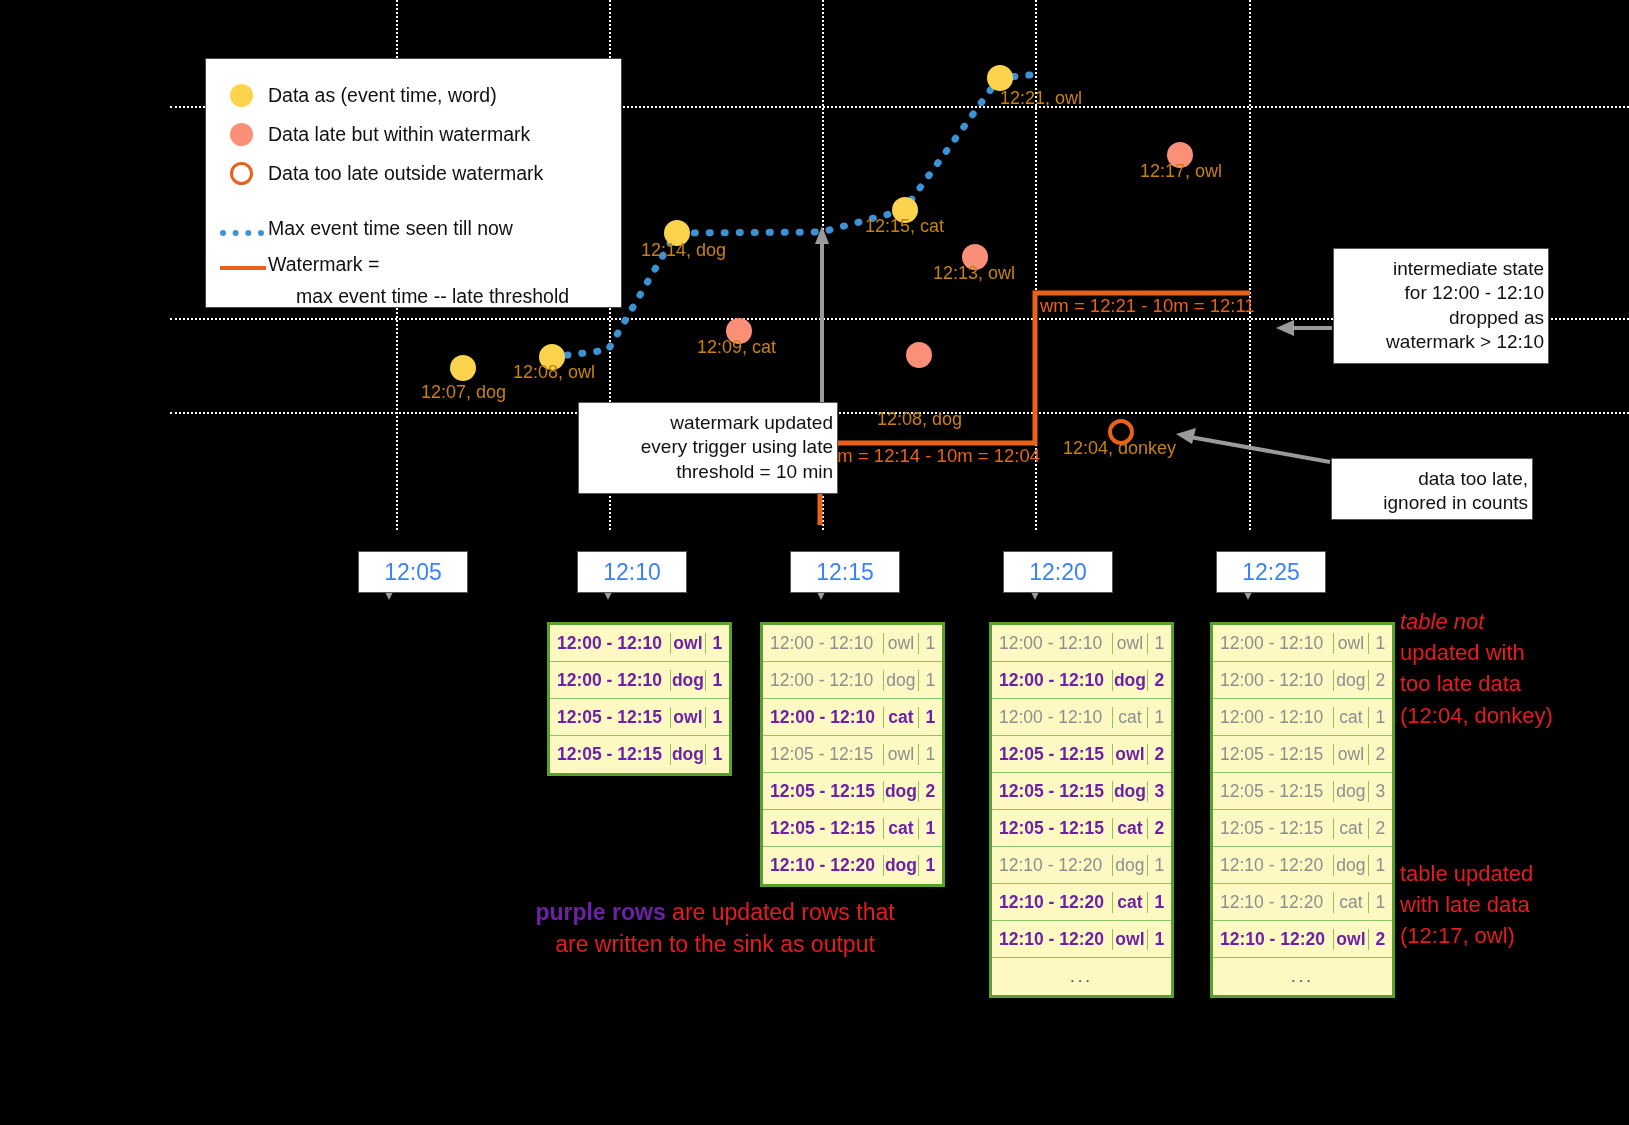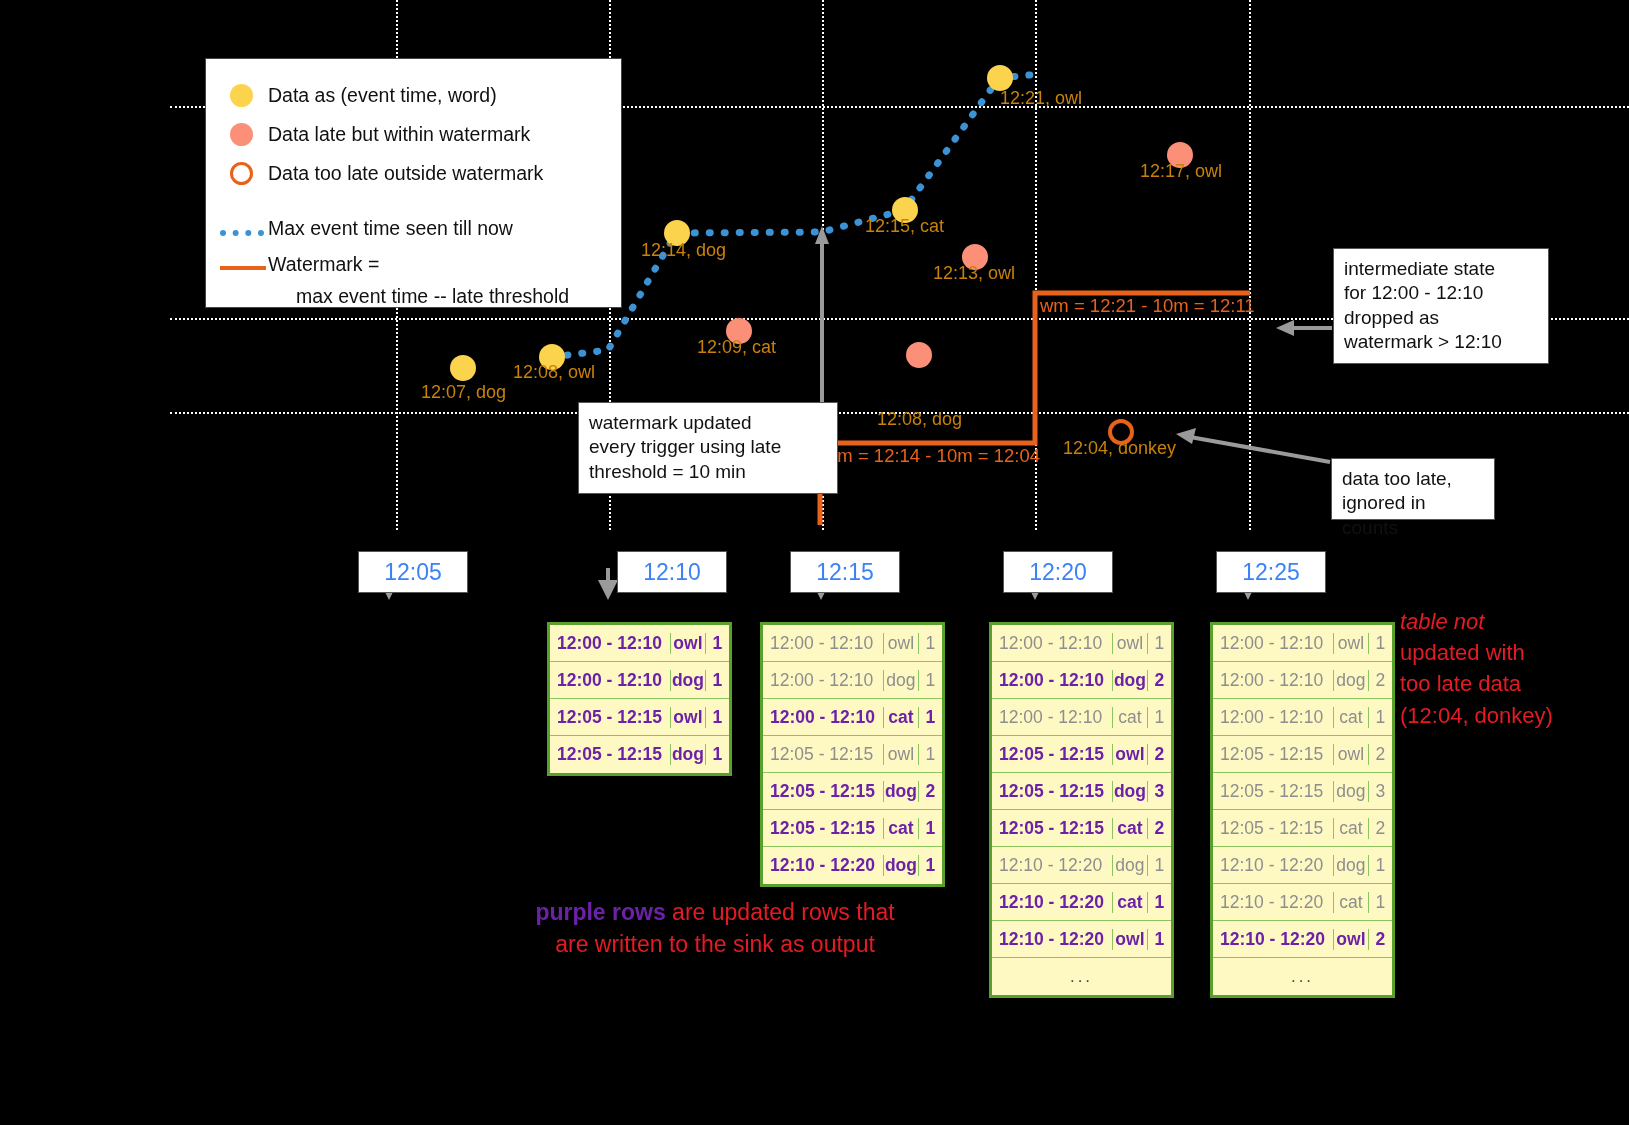--- a/index.html
+++ b/index.html
@@ -23,21 +23,21 @@
   .pt{position:absolute;width:26px;height:26px;border-radius:50%;}
   .pt.y{background:#fcd34d;}
   .pt.s{background:#fb8f77;}
   .pt.h{background:#000;border:4px solid #e8621a;box-sizing:border-box;}
   .pt-label{position:absolute;font-size:18px;color:#c8820a;white-space:nowrap;}
 
   
   #maxline{position:absolute;left:0;top:0;width:1629px;height:1125px;pointer-events:none;}
 
   
-  .callout{position:absolute;background:#fff;border:1px solid #555;color:#111;font-size:19px;text-align:left;line-height:1.28;padding:8px 10px;box-sizing:border-box;}
+  .callout{position:absolute;background:#fff;border:1px solid #555;color:#111;font-size:19px;text-align:right;line-height:1.28;padding:8px 4px;box-sizing:border-box;}
 
   
   .wm-label{position:absolute;font-size:18.5px;color:#e8621a;white-space:nowrap;}
 
   
   .timebox{position:absolute;background:#fff;border:1px solid #555;color:#3b82f6;font-size:23px;text-align:center;width:108px;height:40px;line-height:40px;}
 
   
   .tbl{position:absolute;border:3px solid #5aa02c;background:#fef9c3;box-sizing:border-box;}
   .trow{display:flex;align-items:center;height:37px;border-bottom:1px solid #8cc45f;box-sizing:border-box;}
@@ -147,26 +147,26 @@
 
   <span class="wm-label" style="left:824px;top:445px;">wm = 12:14 - 10m = 12:04</span>
   <span class="wm-label" style="left:1040px;top:295px;">wm = 12:21 - 10m = 12:11</span>
 
   <div class="callout" style="left:578px;top:402px;width:260px;height:92px;">
     <span>watermark updated<br>every trigger using late<br>threshold = 10 min</span>
   </div>
   <div class="callout" style="left:1333px;top:248px;width:216px;height:116px;">
     <span>intermediate state<br>for 12:00 - 12:10<br>dropped as<br>watermark &gt; 12:10</span>
   </div>
-  <div class="callout" style="left:1331px;top:458px;width:164px;height:62px;">
+  <div class="callout" style="left:1331px;top:458px;width:202px;height:62px;">
     <span>data too late,<br>ignored in counts</span>
   </div>
 
   <div class="timebox" style="left:358px;top:551px;">12:05</div>
-  <div class="timebox" style="left:577px;top:551px;margin-left:40px;">12:10</div>
+  <div class="timebox" style="left:577px;top:551px;">12:10</div>
   <div class="timebox" style="left:790px;top:551px;">12:15</div>
   <div class="timebox" style="left:1003px;top:551px;">12:20</div>
   <div class="timebox" style="left:1216px;top:551px;">12:25</div>
 
   <div class="tbl" id="tbl0" style="left:547px;top:622px;width:185px;">
       <div class="trow">
         <span class="c-range purple">12:00 - 12:10</span>
         <span class="c-word purple">owl</span>
         <span class="c-cnt purple">1</span>
       </div>
@@ -324,19 +324,24 @@
       </div>
     </div>
 
   <div class="note-red" style="left:1400px;top:606px;">
     <div><em>table not</em></div>
     <div>updated with</div>
     <div>too late data</div>
     <div>(12:04, donkey)</div>
   </div>
 
+  <div class="note-red" style="left:1400px;top:858px;">
+    <div>table updated</div>
+    <div>with late data</div>
+    <div>(12:17, owl)</div>
+  </div>
 
   <div class="note-bottom" style="left:500px;top:896px;width:430px;">
     <div><span class="pp">purple rows</span><span> are updated rows that</span></div>
     <div>are written to the sink as output</div>
   </div>
 
 </div>
 
 </body></html>

